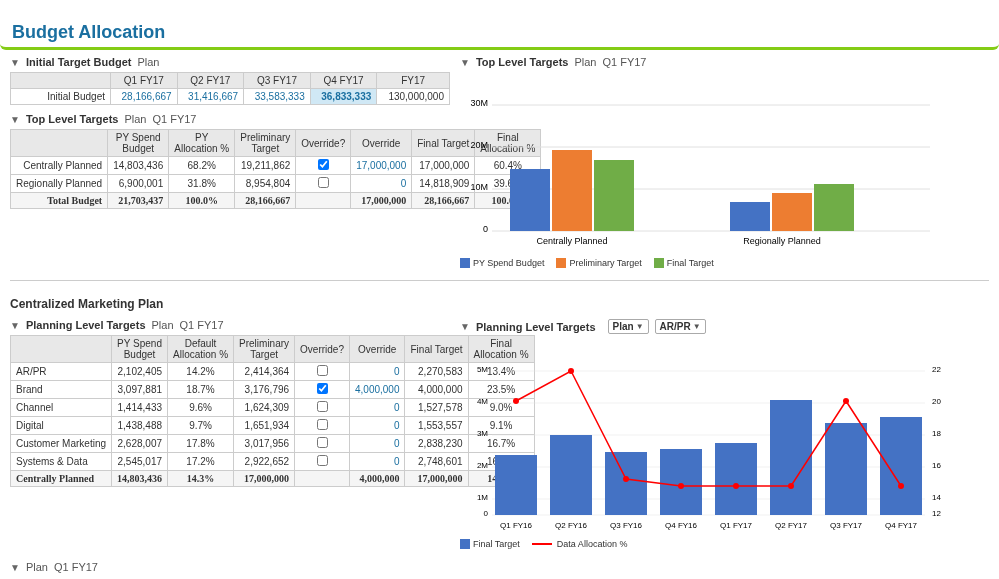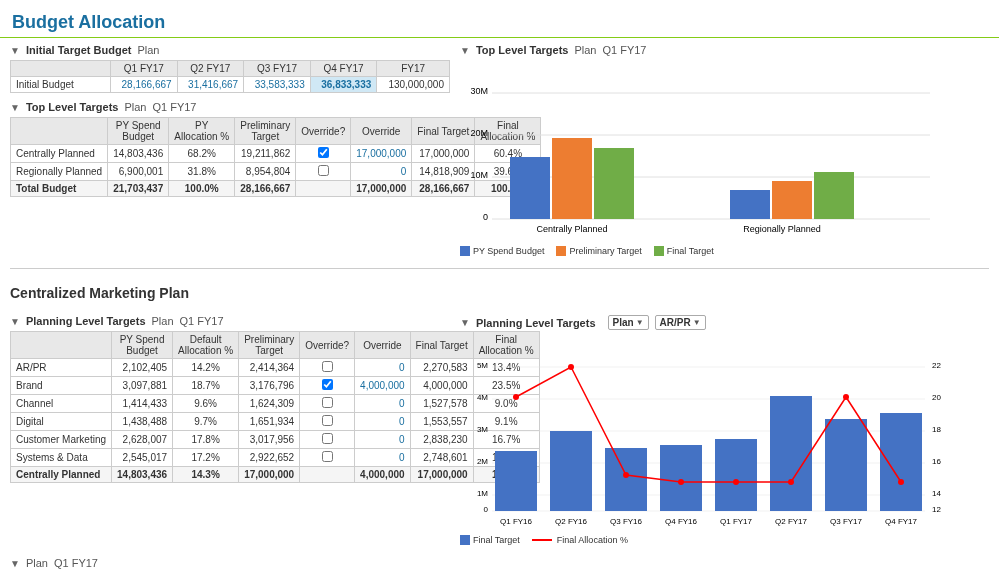--- a/index.html
+++ b/index.html
@@ -1,40 +1,40 @@
 <!DOCTYPE html>
 <html><head>
   <meta charset="utf-8">
   <style>
     * { box-sizing: border-box; margin: 0; padding: 0; }
     body { font-family: Arial, sans-serif; font-size: 11px; background: #fff; color: #333; width: 999px; min-height: 579px; overflow: hidden; }
     
-    .page-header { padding: 12px 12px 4px; border-bottom: 1px solid #84cc16; }
+    .page-header { padding: 22px 12px 4px; border-bottom: 3px solid #84cc16; border-radius: 6px; }
     .page-title { font-size: 18px; font-weight: bold; color: #1a6fa0; }
     
     .main-content { display: flex; flex-direction: column; padding: 6px 10px; gap: 6px; }
     
     .top-row { display: flex; gap: 10px; }
     
     .section { border: none; }
     .section-header { display: flex; align-items: center; gap: 6px; margin-bottom: 4px; font-size: 11px; font-weight: bold; }
     .section-header .collapse-icon { color: #666; font-size: 10px; cursor: pointer; }
     .section-title { font-size: 11px; font-weight: bold; }
     .section-subtitle { font-size: 11px; color: #555; font-weight: normal; }
     
     
     table { border-collapse: collapse; font-size: 10px; width: 100%; }
     th { background: #e8e8e8; border: 1px solid #ccc; padding: 2px 5px; text-align: center; font-weight: normal; color: #333; white-space: nowrap; }
     td { border: 1px solid #ccc; padding: 2px 5px; white-space: nowrap; }
-    td.label-col { font-weight: normal; }
+    td.label-col { font-weight: normal; text-align: right; }
     td.bold-row { font-weight: bold; }
     td.link-val { color: #1a6fa0; }
     td.right { text-align: right; }
     td.center { text-align: center; }
-    tr.total-row td { font-weight: bold; background: #f5f5f5; }
+    tr.total-row td { font-weight: bold; background: #f5f5f5; font-family: Liberation Serif, serif; }
     
     
     .left-panel { width: 440px; }
     .right-panel { flex: 1; }
     
     
     .initial-budget-section { margin-bottom: 8px; }
     
     
     .top-level-section { }
@@ -51,21 +51,21 @@
     
     .legend { display: flex; gap: 12px; align-items: center; margin-top: 4px; flex-wrap: wrap; }
     .legend-item { display: flex; align-items: center; gap: 3px; font-size: 9px; }
     .legend-dot { width: 10px; height: 10px; display: inline-block; }
     
     
     .dropdown-pill { display: inline-flex; align-items: center; border: 1px solid #aaa; border-radius: 2px; padding: 1px 4px; cursor: pointer; font-size: 10px; color: #333; gap: 2px; background: #fff; }
     .dropdown-arrow { font-size: 8px; color: #555; }
     
     
-    .cmp-header { font-size: 14px; font-weight: bold; margin: 4px 0 8px; }
+    .cmp-header { font-size: 12px; font-weight: bold; margin: 4px 0 2px; }
     
     
     input[type=checkbox] { width: 11px; height: 11px; }
     
     .planning-top { display: flex; gap: 10px; }
     .planning-left { width: 440px; }
     .planning-right { flex: 1; }
     
     .bottom-charts { display: flex; gap: 10px; margin-top: 6px; }
     .bottom-chart-left { width: 440px; }
@@ -401,21 +401,21 @@
             <circle cx="386" cy="43" r="3" fill="#ff0000"></circle>
             <circle cx="441" cy="128" r="3" fill="#ff0000"></circle>
           </svg>
           <div class="legend">
             <div class="legend-item">
               <span class="legend-dot" style="background:#4472c4;"></span>
               <span>Final Target</span>
             </div>
             <div class="legend-item">
               <span style="display:inline-block;width:20px;height:2px;background:#ff0000;vertical-align:middle;margin-right:2px;"></span>
-              <span>Final Allocation %</span>
+              <span>Data Allocation %</span>
             </div>
           </div>
         </div>
       </div>
     </div>
 
     <div class="bottom-charts">
 
       <div class="bottom-chart-left">
         <div class="section-header">

